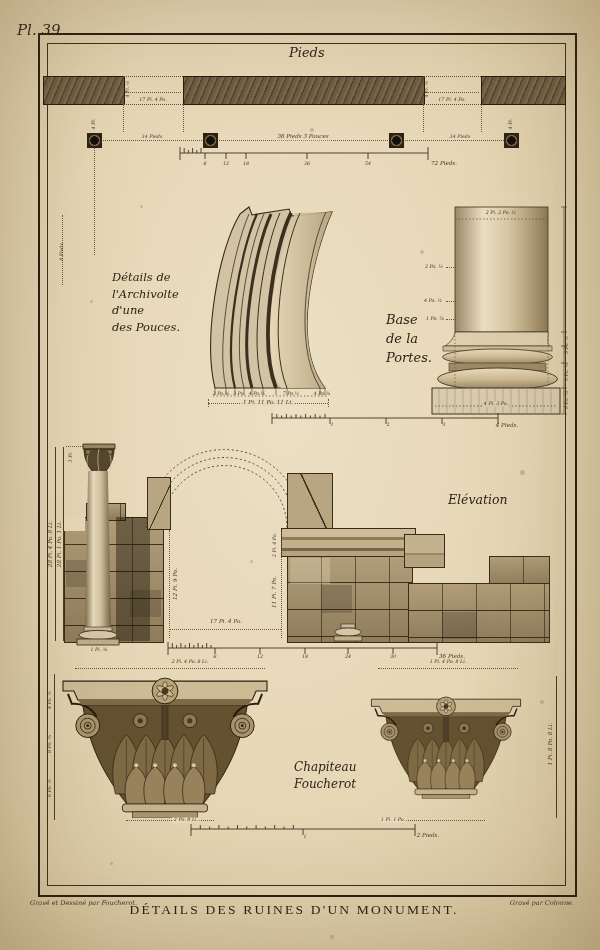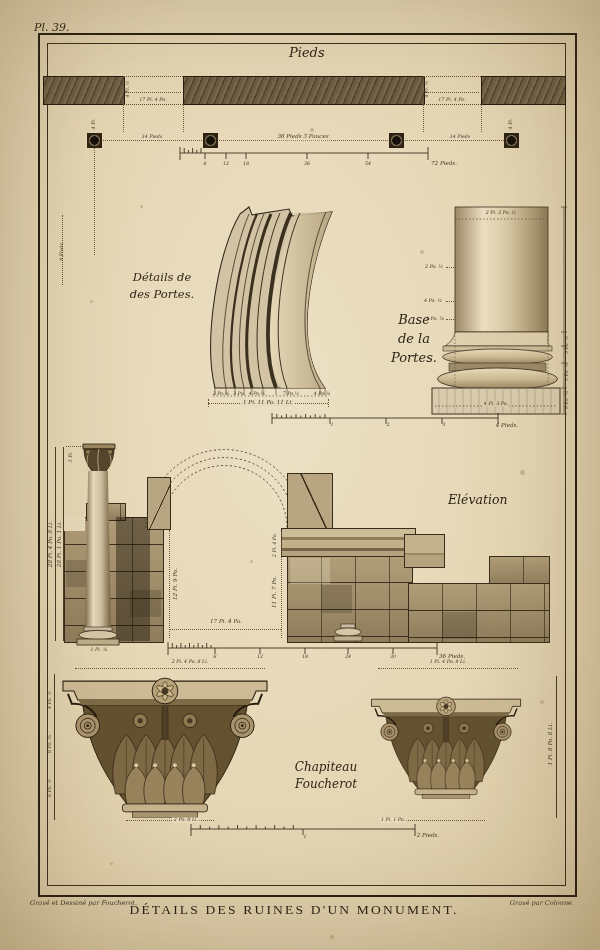--- a/index.html
+++ b/index.html
@@ -2,21 +2,21 @@
 <html><head>
 <meta charset="utf-8">
 <style>
   html,body{margin:0;padding:0}
   body{width:600px;height:950px;position:relative;overflow:hidden;
        font-family:"DejaVu Serif",serif;
        background:radial-gradient(ellipse at 48% 42%, #ece0c4 0%, #e5d6b4 55%, #d8c7a2 82%, #c9b78e 100%);}
   #frame-outer{position:absolute;left:38px;top:33px;width:535px;height:860px;border:2px solid #251c0f}
   #frame-inner{position:absolute;left:47px;top:43px;width:517px;height:841px;border:1px solid #3a2d1b}
   .script{position:absolute;font-style:italic;color:#2e2416;white-space:nowrap}
-  .caption{position:absolute;font-style:italic;color:#2e2416;text-align:center;line-height:1.45}
+  .caption{position:absolute;font-style:italic;color:#2e2416;text-align:left;line-height:1.45}
   .caption span{display:block}
   .hdim{position:absolute;white-space:nowrap;font:italic 7px "DejaVu Serif",serif;color:#453823;
         line-height:1.1;transform:translate(-50%,-50%) scale(.8);z-index:6}
   .vdim{position:absolute;white-space:nowrap;font:italic 7px "DejaVu Serif",serif;color:#453823;
         line-height:1.1;transform:translate(-50%,-50%) rotate(-90deg) scale(.8);z-index:6}
   .sm{font-size:6px}
   .bg{background:#e8dabc;padding:0 2px}
   .bgplinth{background:#d8cbad;padding:0 2px}
   .dl{position:absolute;height:0;border-top:1px dotted #6b5938;z-index:4}
   .dv{position:absolute;width:0;border-left:1px dotted #6b5938;z-index:4}
@@ -120,21 +120,21 @@
         <ellipse rx="3" ry="9.5" transform="rotate(120)" fill="#cdb78c" stroke="#2b2110" stroke-width=".6"></ellipse>
         <circle r="3.4" fill="#463823"></circle>
       </g>
     </symbol>
   </defs>
 </svg>
 
 <div id="frame-outer"></div>
 <div id="frame-inner"></div>
 
-<span class="script" style="left:34px;top:21px;font-size:11px">Pl. 39.</span>
+<span class="script" style="left:17px;top:21px;font-size:15px">Pl. 39.</span>
 
 <span class="script" style="left:289px;top:45px;font-size:13px">Pieds</span>
 
 <div class="hatchwall" style="left:43px;top:76px;width:80px;height:27px"></div>
 <div class="gap" style="left:123px;width:60px"></div>
 <div class="hatchwall" style="left:183px;top:76px;width:240px;height:27px"></div>
 <div class="gap" style="left:423px;width:58px"></div>
 <div class="hatchwall" style="left:481px;top:76px;width:83px;height:27px"></div>
 <div class="dl" style="left:125px;top:92px;width:56px"></div>
 <div class="dl" style="left:425px;top:92px;width:54px"></div>
@@ -172,21 +172,22 @@
 </svg>
 <span class="hdim sm" style="left:205px;top:164px">6</span>
 <span class="hdim sm" style="left:226px;top:164px">12</span>
 <span class="hdim sm" style="left:246px;top:164px">18</span>
 <span class="hdim sm" style="left:307px;top:164px">36</span>
 <span class="hdim sm" style="left:368px;top:164px">54</span>
 <span class="hdim" style="left:444px;top:164px">72 Pieds.</span>
 
 <div class="caption" style="left:112px;top:269px;width:100px;font-size:11.5px">
   <span>Détails de</span>
-  <span>des Portes.</span>
+  <span>l'Archivolte d'une</span>
+  <span>des Pouces.</span>
 </div>
 
 <svg class="drawz" style="left:193px;top:200px" width="150" height="200" viewBox="0 0 150 200">
   <path d="M47,14 L56,7 L59,15 L96,9 L99,16 L139,12 C123,48 96,142 132,188 L22,188 C10,140 25,50 47,14 Z" fill="#d2c3a4" stroke="#362b1b" stroke-width="1.1"></path>
   <path d="M102,13 C90,46 60,142 88,188 L132,188 C96,142 123,48 139,12 Z" fill="url(#archGrad)" opacity=".9"></path>
   <g fill="none" stroke="#3b2f1e">
     <path d="M56,14 C41,48 22,142 33,188" stroke-width=".8"></path>
     <path d="M64,14 C48,48 30,142 42,188" stroke-width="2.2"></path>
     <path d="M71,14 C55,48 38,142 51,188" stroke-width=".8"></path>
     <path d="M78,14 C62,48 45,142 59,188" stroke-width="3"></path>

